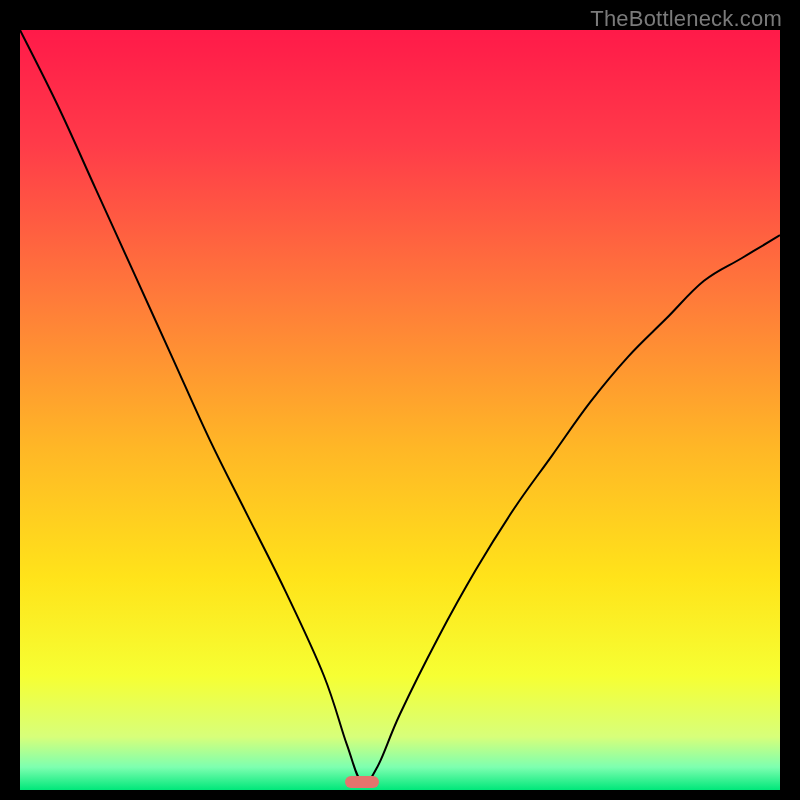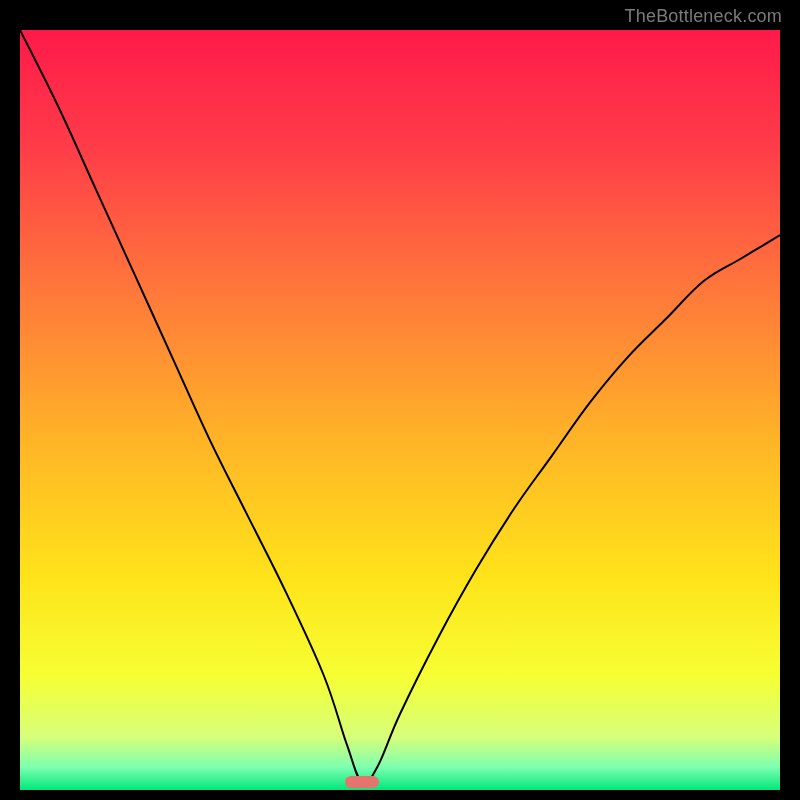--- a/index.html
+++ b/index.html
@@ -24,21 +24,21 @@
     left: 0;
     top: 0;
     width: 100%;
     height: 100%;
   }
   .watermark {
     position: absolute;
     top: 6px;
     right: 18px;
     color: #7a7a7a;
-    font-size: 18px;
+    font-size: 22px;
     font-weight: 500;
     letter-spacing: 0.2px;
   }
   svg.curve {
     position: absolute;
     left: 0;
     top: 0;
     width: 100%;
     height: 100%;
   }

